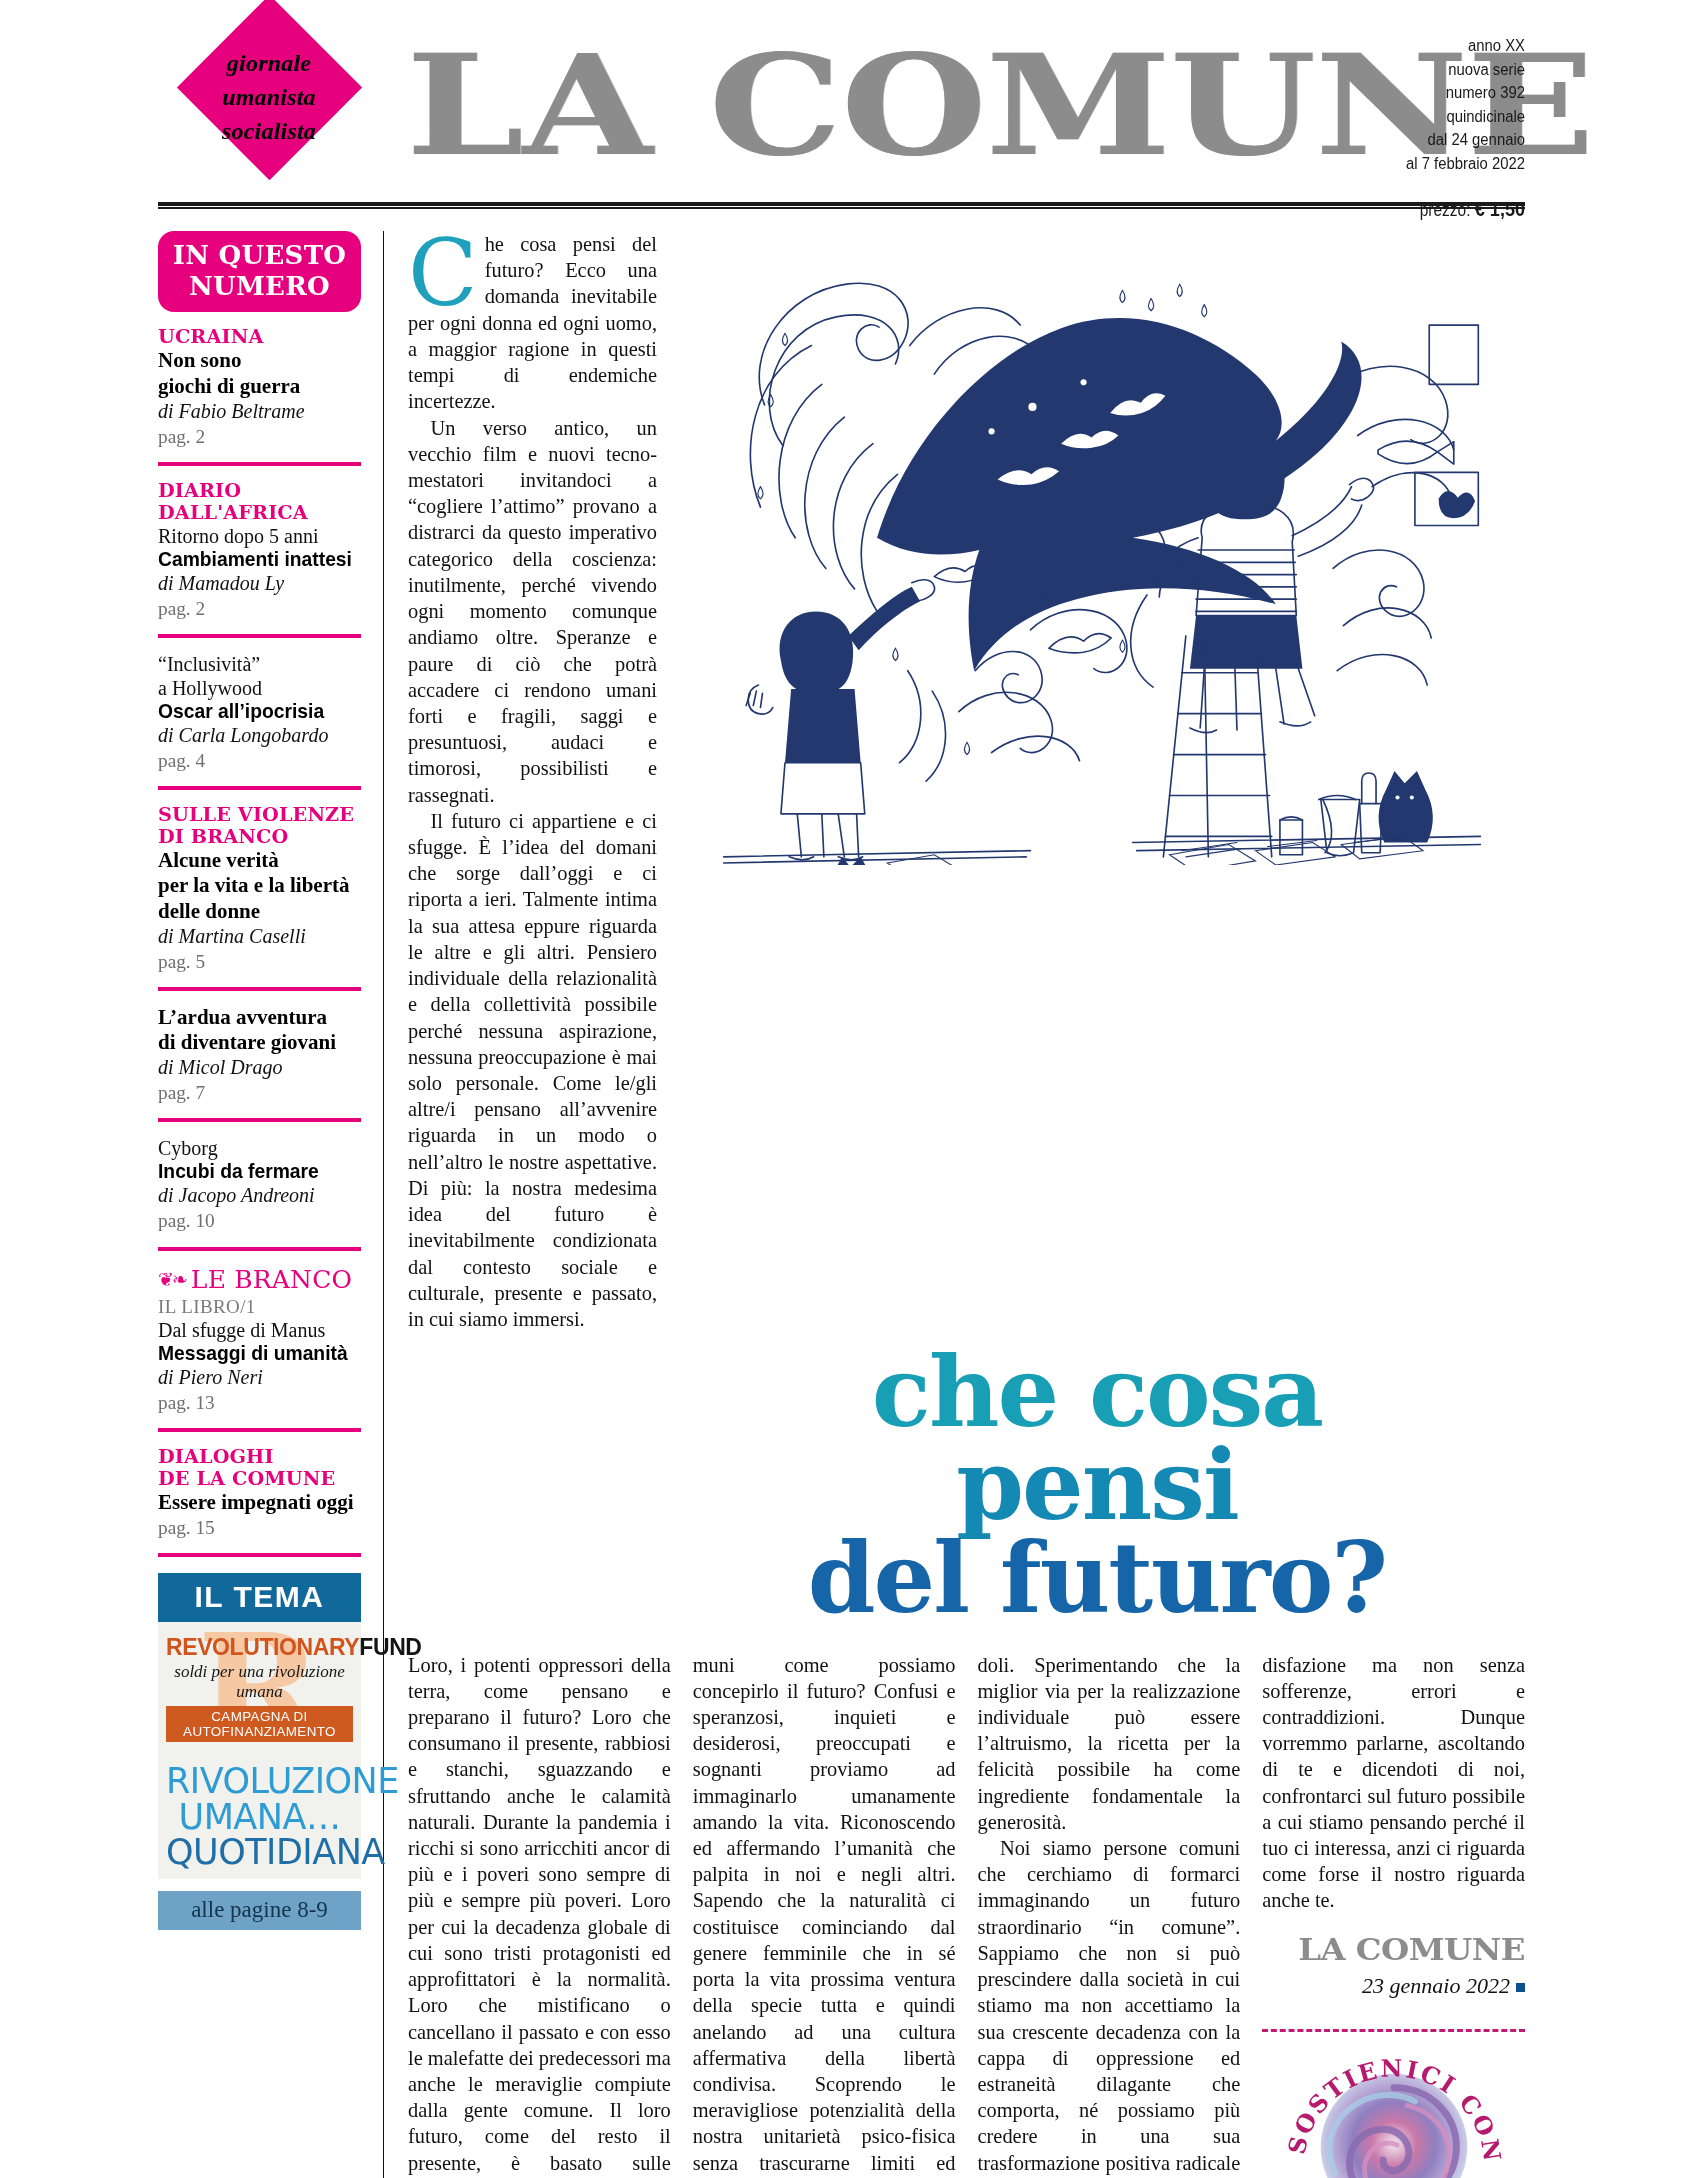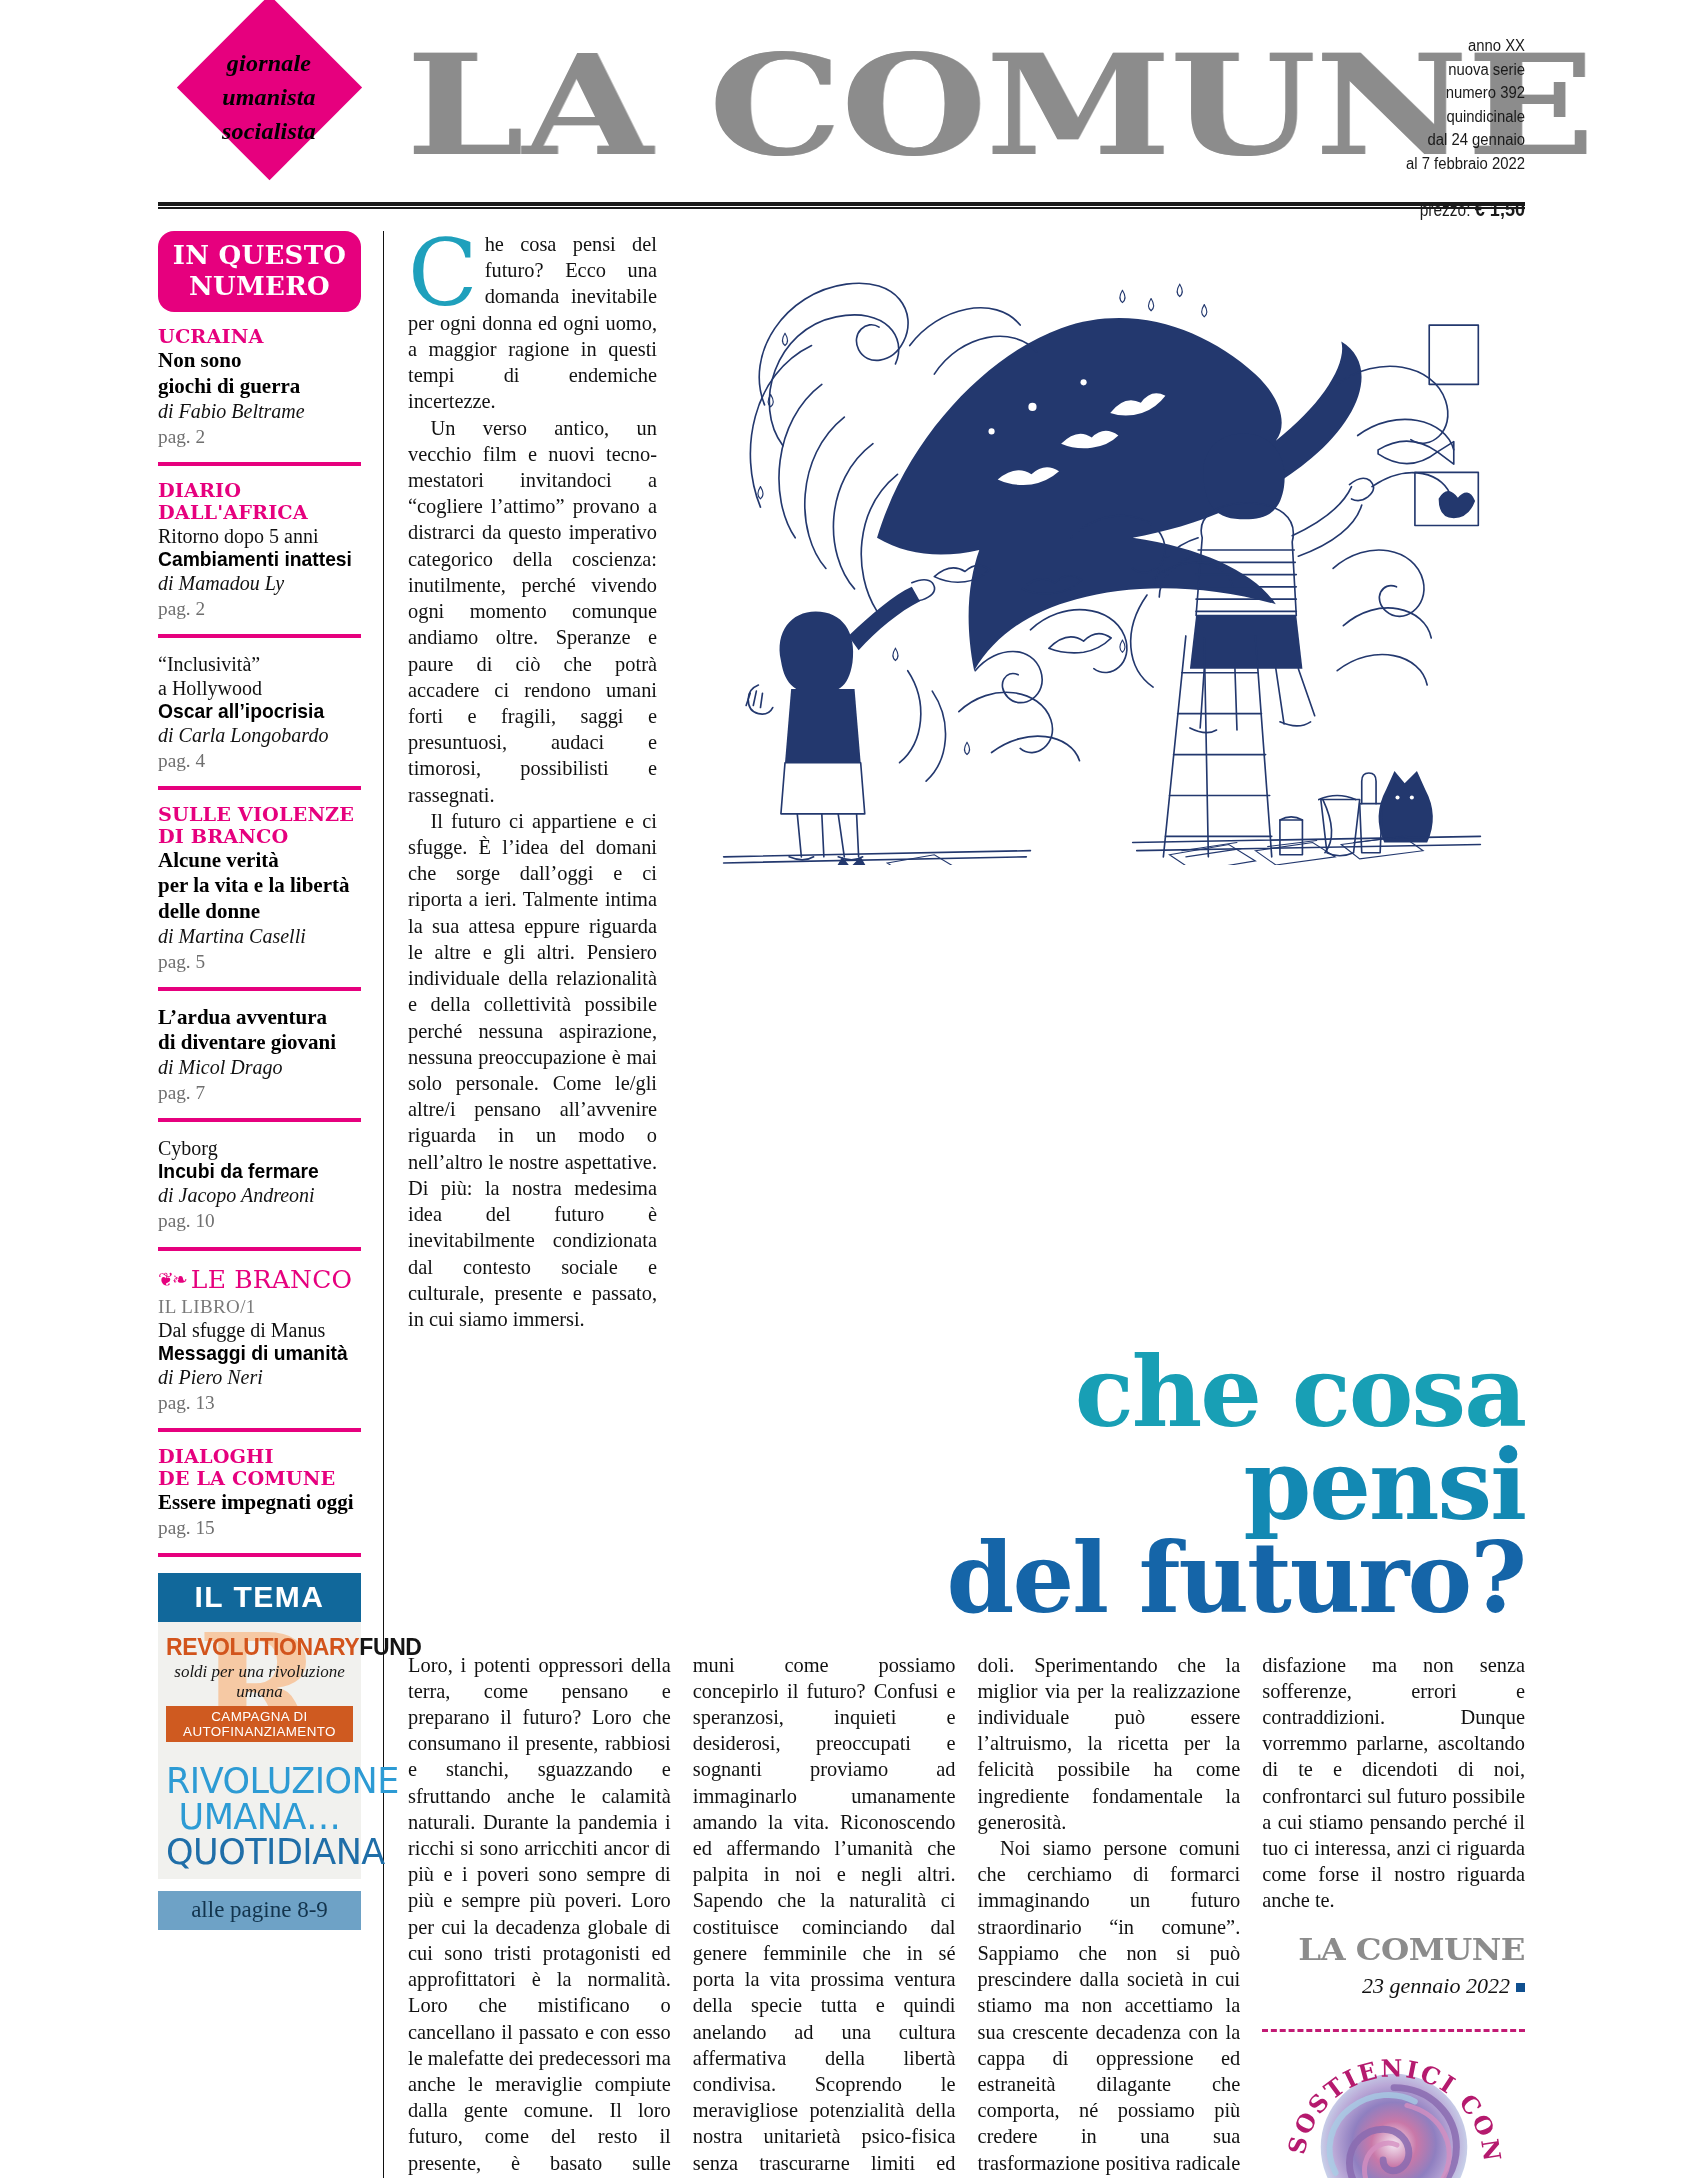--- a/index.html
+++ b/index.html
@@ -136,21 +136,21 @@
     font-size: 91px; line-height: .76; color: #1fa0bc;
     padding: 6px 7px 0 0; margin-top: 2px;
   }
   .illo-wrap { flex: 1; position: relative; }
   .illo { width: 100%; height: 634px; display: block; }
 
   
   .headline {
     margin-top: 14px; margin-left: 261px;
     font-family: "DejaVu Serif", serif; font-weight: bold;
-    text-align: right; line-height: .96; letter-spacing: -2px;
+    text-align: center; line-height: .96; letter-spacing: -2px;
   }
   .hl1 { font-size: 97px; color: #189fb5; }
   .hl2 { font-size: 97px; color: #1389b3; }
   .hl3 { font-size: 97px; color: #1565a8; }
 
   .cols3 { display: flex; gap: 22px; margin-top: 26px; }
   .cols3 > div { flex: 1; }
 
   .signoff { text-align: right; margin-top: 18px; }
   .sign-name {

